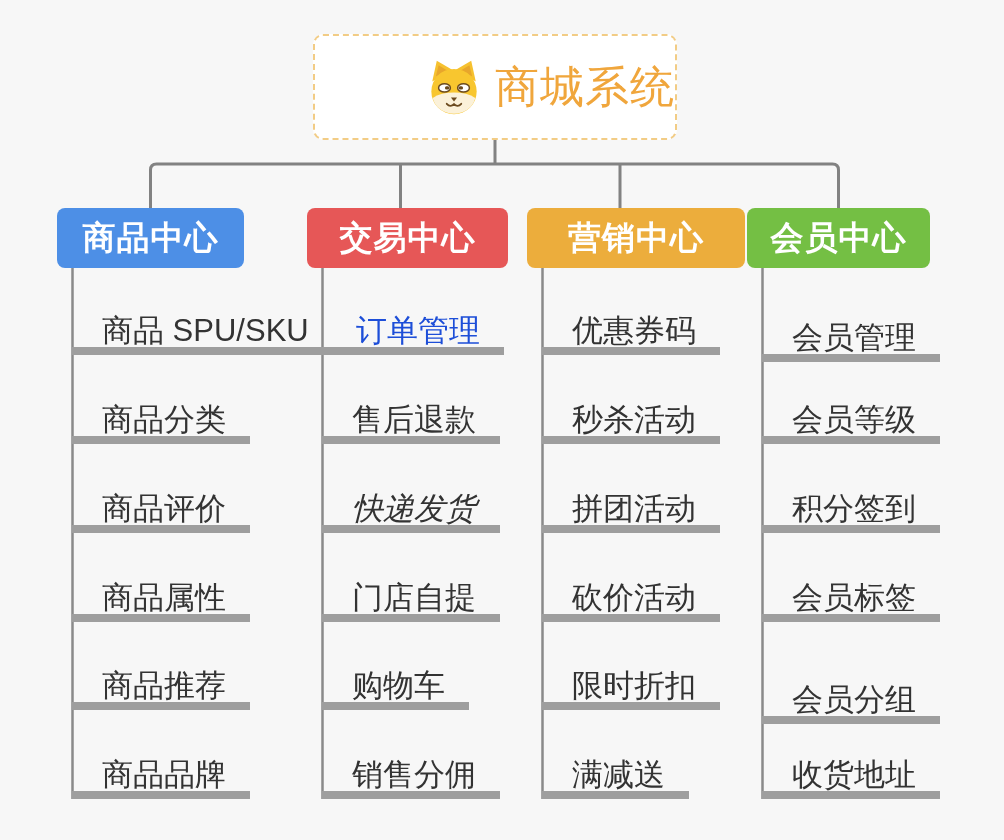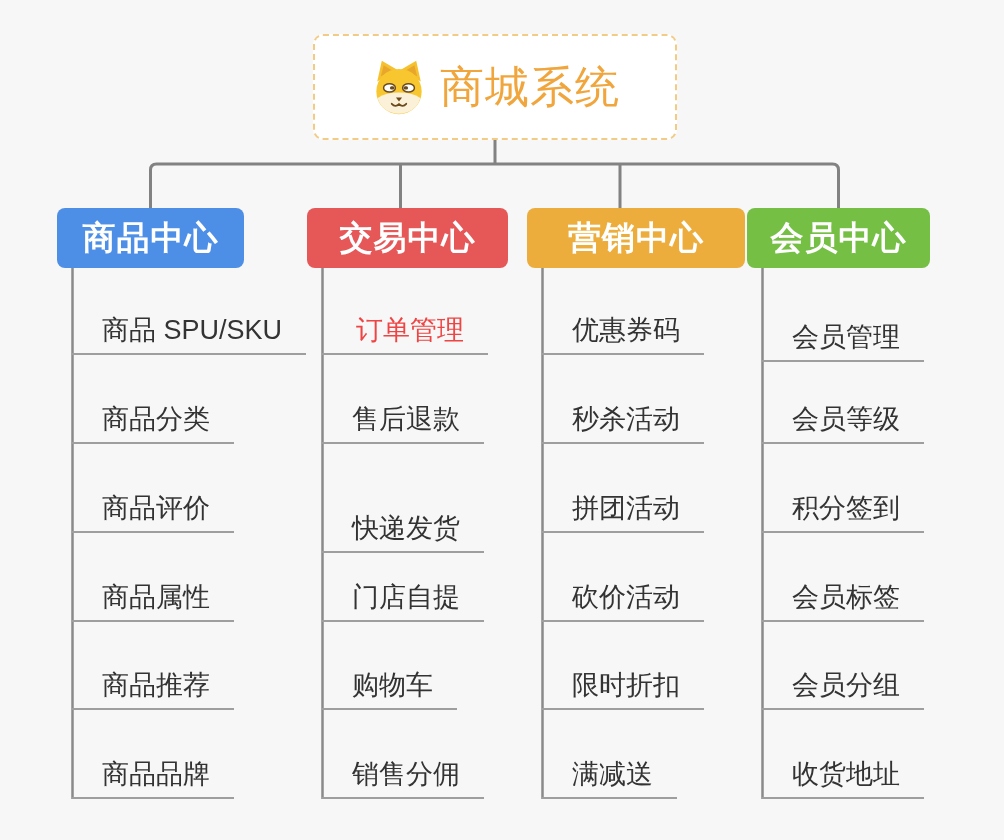--- a/index.html
+++ b/index.html
@@ -16,21 +16,21 @@
   #connectors { position: absolute; left: 0; top: 0; pointer-events: none; }
 
   
   .root-node {
     position: absolute;
     left: 313px; top: 34px; width: 364px; height: 106px;
     background: #FFFFFF;
     border: 2px dashed #F2CC85;
     border-radius: 10px;
     box-sizing: border-box;
-    display: flex; align-items: center; justify-content: center;
+    display: flex; align-items: center; justify-content: flex-end;
     gap: 12px;
   }
   .root-title {
     font-size: 44px; font-weight: 500; color: #F0A63C;
     letter-spacing: 1px; white-space: nowrap;
   }
   .dog-icon { width: 58px; height: 58px; display: block; }
 
   
   .branch-header {
@@ -42,23 +42,23 @@
     box-sizing: border-box;
   }
 
   
   .child-node {
     position: absolute;
     box-sizing: border-box;
     padding: 0 24px 7px 30px;
     line-height: 31px;
     height: 40px;
-    font-size: 27px;
+    font-size: 31px;
     color: #333333;
-    border-bottom: 2px solid #1d4ed8;
+    border-bottom: 8px solid #1d4ed8;
     white-space: nowrap;
   }
 </style>
 </head>
 <body>
 
 <div class="canvas">
 
   <svg id="connectors" width="1004" height="840">
       <path d="M495 140 V164 M150.5 208 V170 Q150.5 164 156.5 164 H832.5 Q838.5 164 838.5 170 V208 M400.5 164 V208 M620 164 V208" fill="none" stroke="#828282" stroke-width="3"></path>
@@ -85,35 +85,35 @@
 
   <div id="tree">
       <div class="branch-header" style="left: 57px; width: 187px; background: rgb(77, 143, 230);">商品中心</div>
       <div class="child-node" style="left: 72px; top: 315px; border-bottom-color: rgb(158, 158, 158); color: rgb(51, 51, 51);">商品 SPU/SKU</div>
       <div class="child-node" style="left: 72px; top: 404px; border-bottom-color: rgb(158, 158, 158); color: rgb(51, 51, 51);">商品分类</div>
       <div class="child-node" style="left: 72px; top: 493px; border-bottom-color: rgb(158, 158, 158); color: rgb(51, 51, 51);">商品评价</div>
       <div class="child-node" style="left: 72px; top: 582px; border-bottom-color: rgb(158, 158, 158); color: rgb(51, 51, 51);">商品属性</div>
       <div class="child-node" style="left: 72px; top: 670px; border-bottom-color: rgb(158, 158, 158); color: rgb(51, 51, 51);">商品推荐</div>
       <div class="child-node" style="left: 72px; top: 759px; border-bottom-color: rgb(158, 158, 158); color: rgb(51, 51, 51);">商品品牌</div>
       <div class="branch-header" style="left: 307px; width: 201px; background: rgb(230, 87, 87);">交易中心</div>
-      <div class="child-node" style="left: 322px; top: 315px; border-bottom-color: rgb(158, 158, 158); color: #ef4444; padding-left: 34px;">订单管理</div>
+      <div class="child-node" style="left: 322px; top: 315px; border-bottom-color: rgb(158, 158, 158); color: #1d4ed8; padding-left: 34px;">订单管理</div>
       <div class="child-node" style="left: 322px; top: 404px; border-bottom-color: rgb(158, 158, 158); color: rgb(51, 51, 51);">售后退款</div>
-      <div class="child-node" style="left: 322px; top: 513px; border-bottom-color: rgb(158, 158, 158); color: rgb(51, 51, 51);">快递发货</div>
+      <div class="child-node" style="left: 322px; top: 493px; border-bottom-color: rgb(158, 158, 158); color: rgb(51, 51, 51); font-style: italic;">快递发货</div>
       <div class="child-node" style="left: 322px; top: 582px; border-bottom-color: rgb(158, 158, 158); color: rgb(51, 51, 51);">门店自提</div>
       <div class="child-node" style="left: 322px; top: 670px; border-bottom-color: rgb(158, 158, 158); color: rgb(51, 51, 51);">购物车</div>
       <div class="child-node" style="left: 322px; top: 759px; border-bottom-color: rgb(158, 158, 158); color: rgb(51, 51, 51);">销售分佣</div>
       <div class="branch-header" style="left: 527px; width: 218px; background: rgb(236, 173, 60);">营销中心</div>
       <div class="child-node" style="left: 542px; top: 315px; border-bottom-color: rgb(158, 158, 158); color: rgb(51, 51, 51);">优惠券码</div>
       <div class="child-node" style="left: 542px; top: 404px; border-bottom-color: rgb(158, 158, 158); color: rgb(51, 51, 51);">秒杀活动</div>
       <div class="child-node" style="left: 542px; top: 493px; border-bottom-color: rgb(158, 158, 158); color: rgb(51, 51, 51);">拼团活动</div>
       <div class="child-node" style="left: 542px; top: 582px; border-bottom-color: rgb(158, 158, 158); color: rgb(51, 51, 51);">砍价活动</div>
       <div class="child-node" style="left: 542px; top: 670px; border-bottom-color: rgb(158, 158, 158); color: rgb(51, 51, 51);">限时折扣</div>
       <div class="child-node" style="left: 542px; top: 759px; border-bottom-color: rgb(158, 158, 158); color: rgb(51, 51, 51);">满减送</div>
       <div class="branch-header" style="left: 747px; width: 183px; background: rgb(116, 191, 68);">会员中心</div>
       <div class="child-node" style="left: 762px; top: 315px; border-bottom-color: rgb(158, 158, 158); color: rgb(51, 51, 51); margin-top: 7px;">会员管理</div>
       <div class="child-node" style="left: 762px; top: 404px; border-bottom-color: rgb(158, 158, 158); color: rgb(51, 51, 51);">会员等级</div>
       <div class="child-node" style="left: 762px; top: 493px; border-bottom-color: rgb(158, 158, 158); color: rgb(51, 51, 51);">积分签到</div>
       <div class="child-node" style="left: 762px; top: 582px; border-bottom-color: rgb(158, 158, 158); color: rgb(51, 51, 51);">会员标签</div>
-      <div class="child-node" style="left: 762px; top: 670px; border-bottom-color: rgb(158, 158, 158); color: rgb(51, 51, 51);">会员分组</div>
+      <div class="child-node" style="left: 762px; top: 684px; border-bottom-color: rgb(158, 158, 158); color: rgb(51, 51, 51);">会员分组</div>
       <div class="child-node" style="left: 762px; top: 759px; border-bottom-color: rgb(158, 158, 158); color: rgb(51, 51, 51);">收货地址</div>
     </div>
 
 </div>
 
 </body></html>

